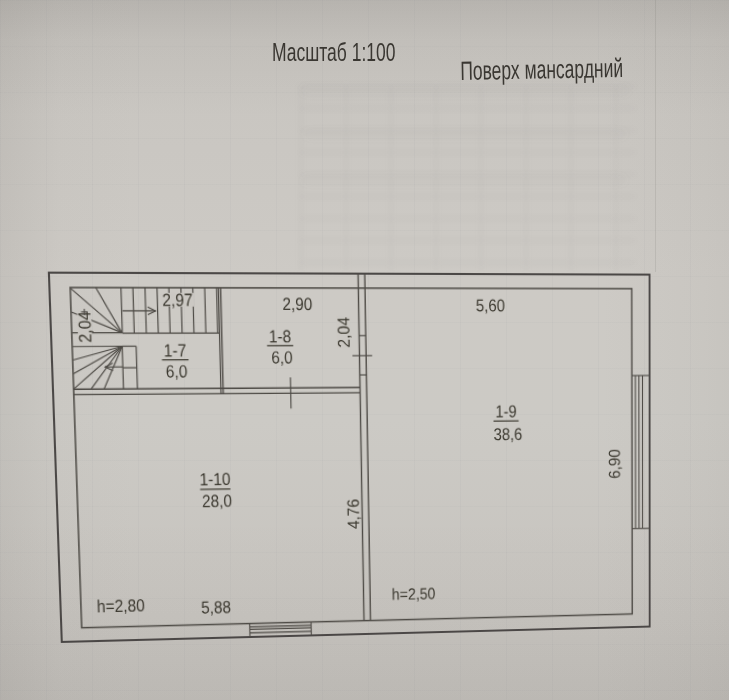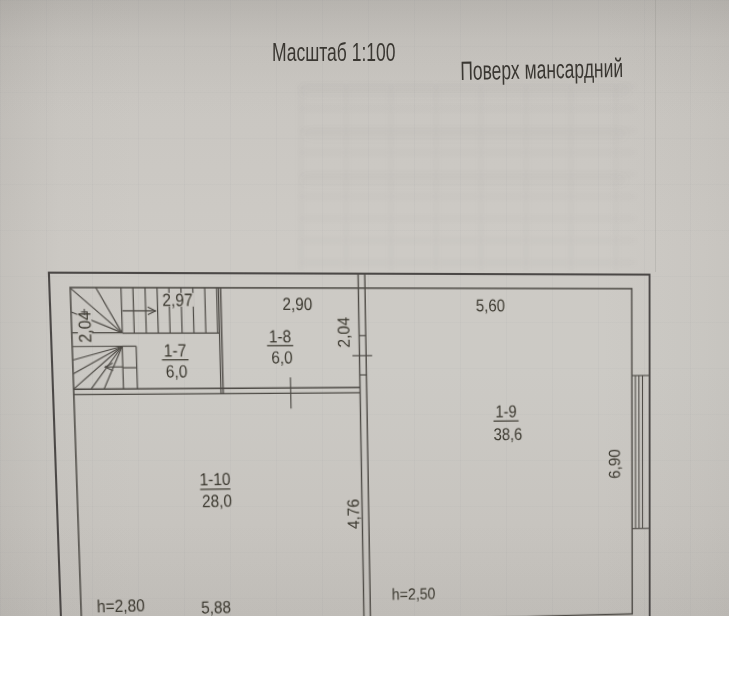--- a/index.html
+++ b/index.html
@@ -1,14 +1,14 @@
 <!DOCTYPE html>
 <html><head><meta charset="utf-8"><style>
 html,body{margin:0;padding:0}
-#page{position:relative;width:729px;height:616px;overflow:hidden;background:#c8c5c0;}
+#page{position:relative;width:729px;height:700px;overflow:hidden;background:#c8c5c0;}
 #shade{position:absolute;inset:0;
 background:
  linear-gradient(90deg, rgba(110,105,100,0.10) 0, rgba(110,105,100,0.02) 60px, rgba(0,0,0,0) 140px, rgba(0,0,0,0) 600px, rgba(110,105,100,0.04) 700px, rgba(110,105,100,0.06) 729px),
  linear-gradient(180deg, rgba(100,96,92,0.12) 0, rgba(100,96,92,0.03) 40px, rgba(0,0,0,0) 120px, rgba(0,0,0,0) 520px, rgba(100,96,92,0.03) 620px, rgba(100,96,92,0.07) 700px),
  linear-gradient(180deg, #c2bfba 0%, #c9c6c1 15%, #cdcac5 40%, #cccac5 60%, #c7c4bf 85%, #c2bfba 100%);}
 #grid{position:absolute;inset:0;
 background:
  repeating-linear-gradient(90deg, rgba(120,125,135,0.05) 0 1px, rgba(0,0,0,0) 1px 46px),
  repeating-linear-gradient(180deg, rgba(120,125,135,0.04) 0 1px, rgba(0,0,0,0) 1px 46px);}
 .ghost{position:absolute;background:rgba(115,113,116,0.06);filter:blur(4px);border-radius:2px}

